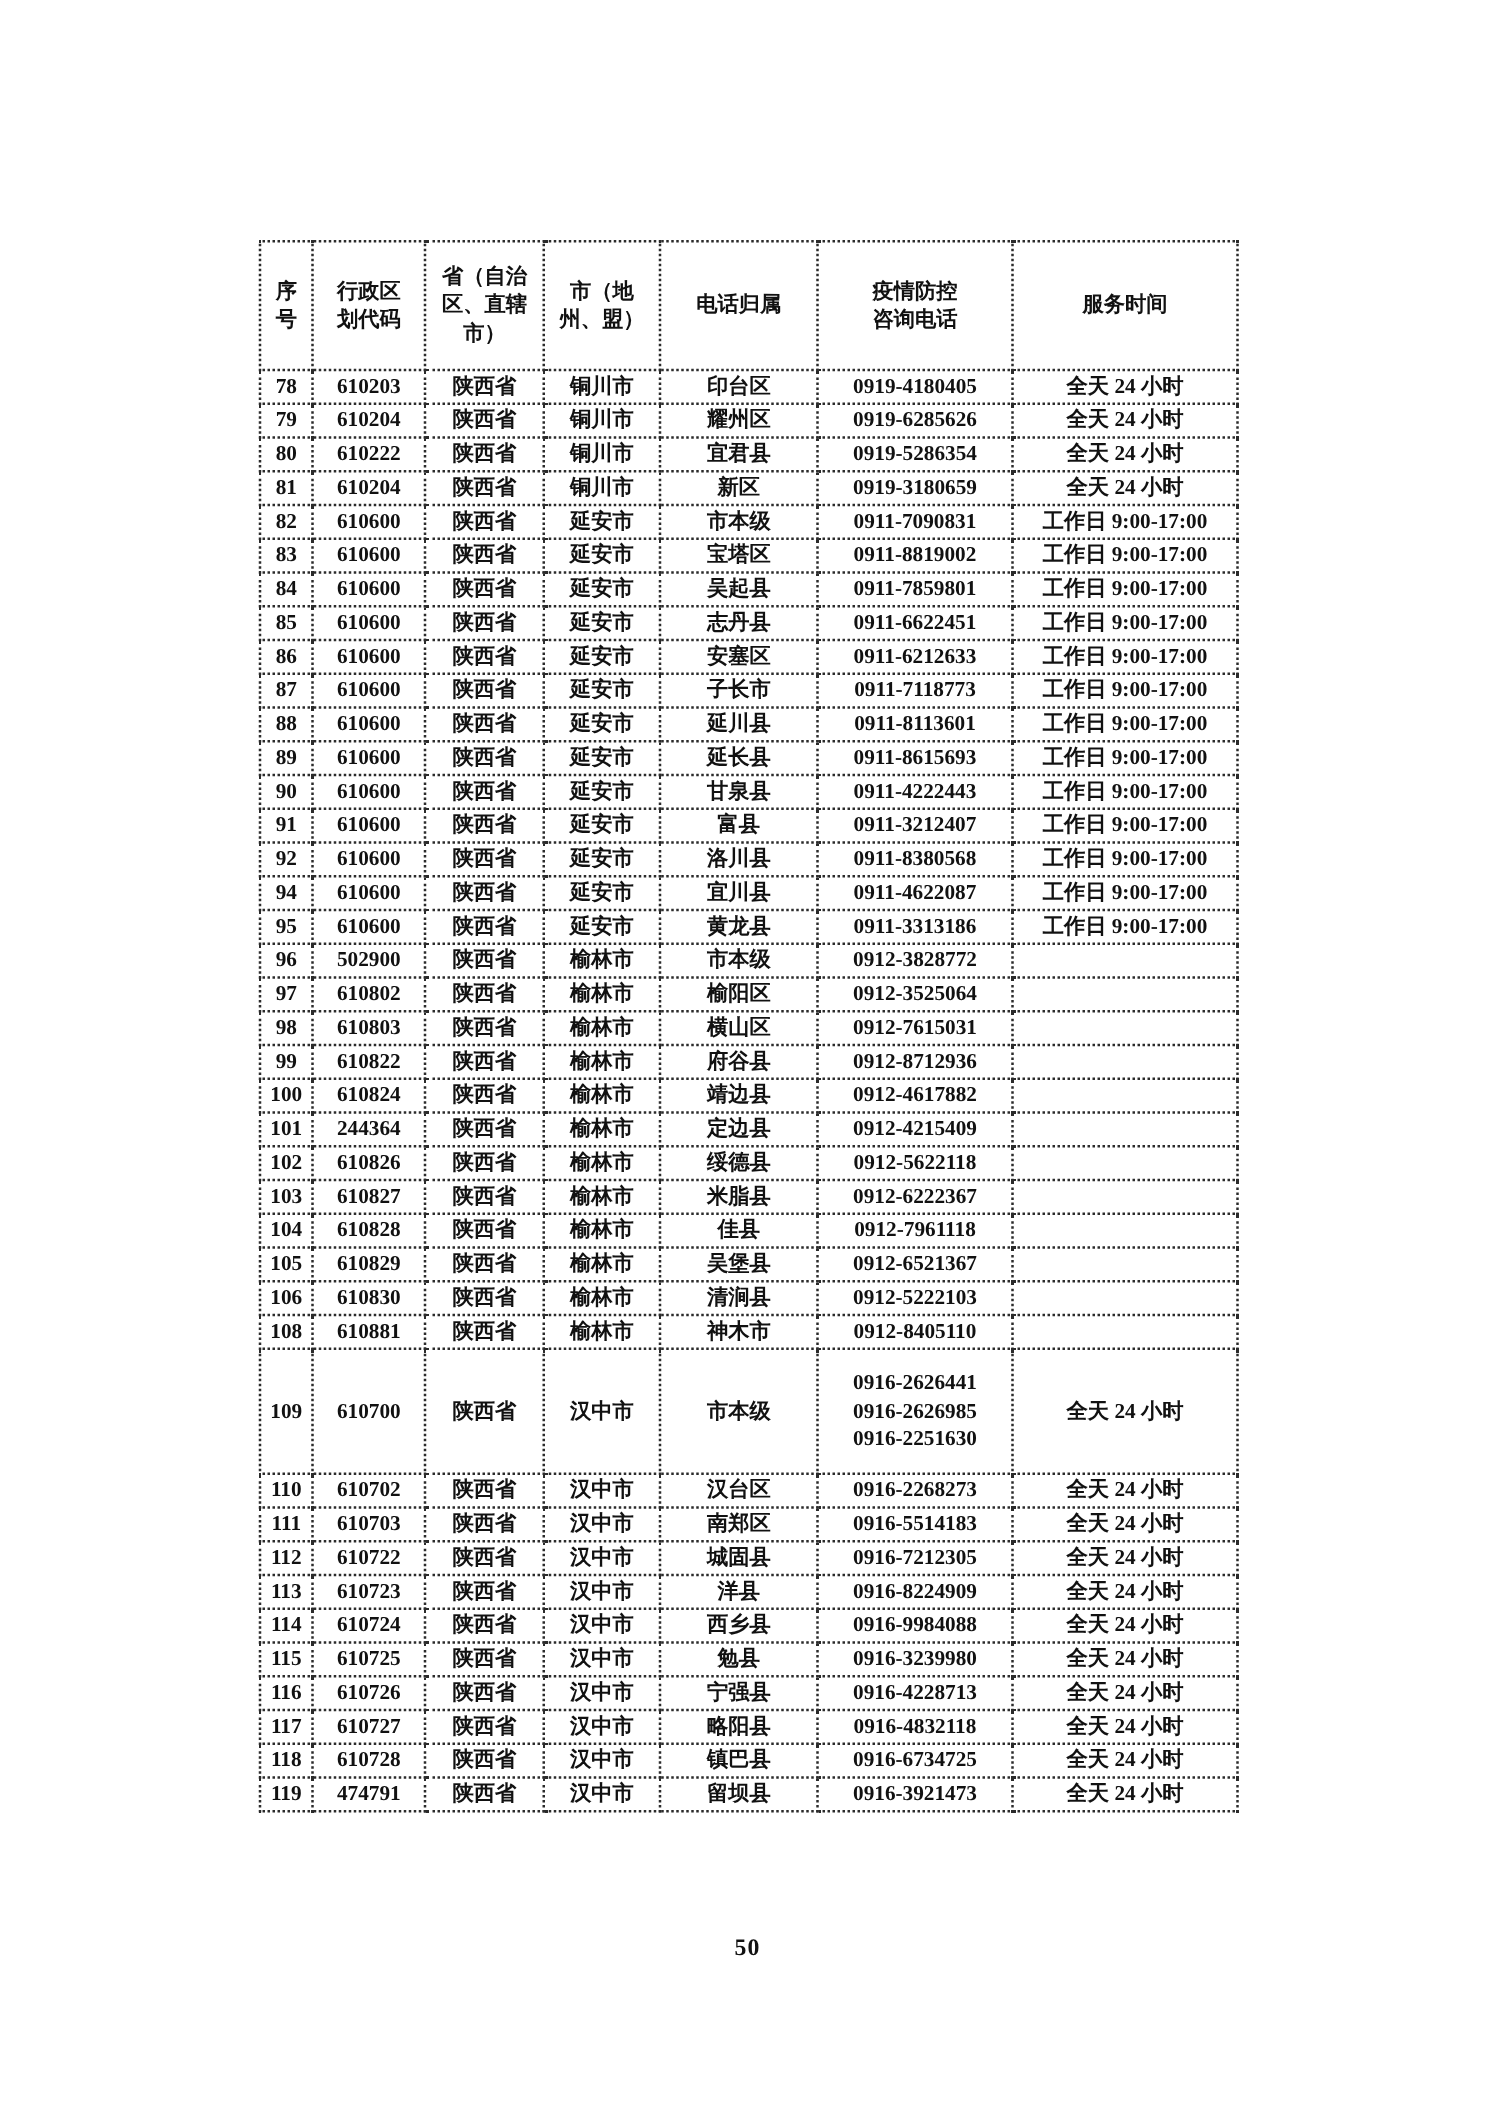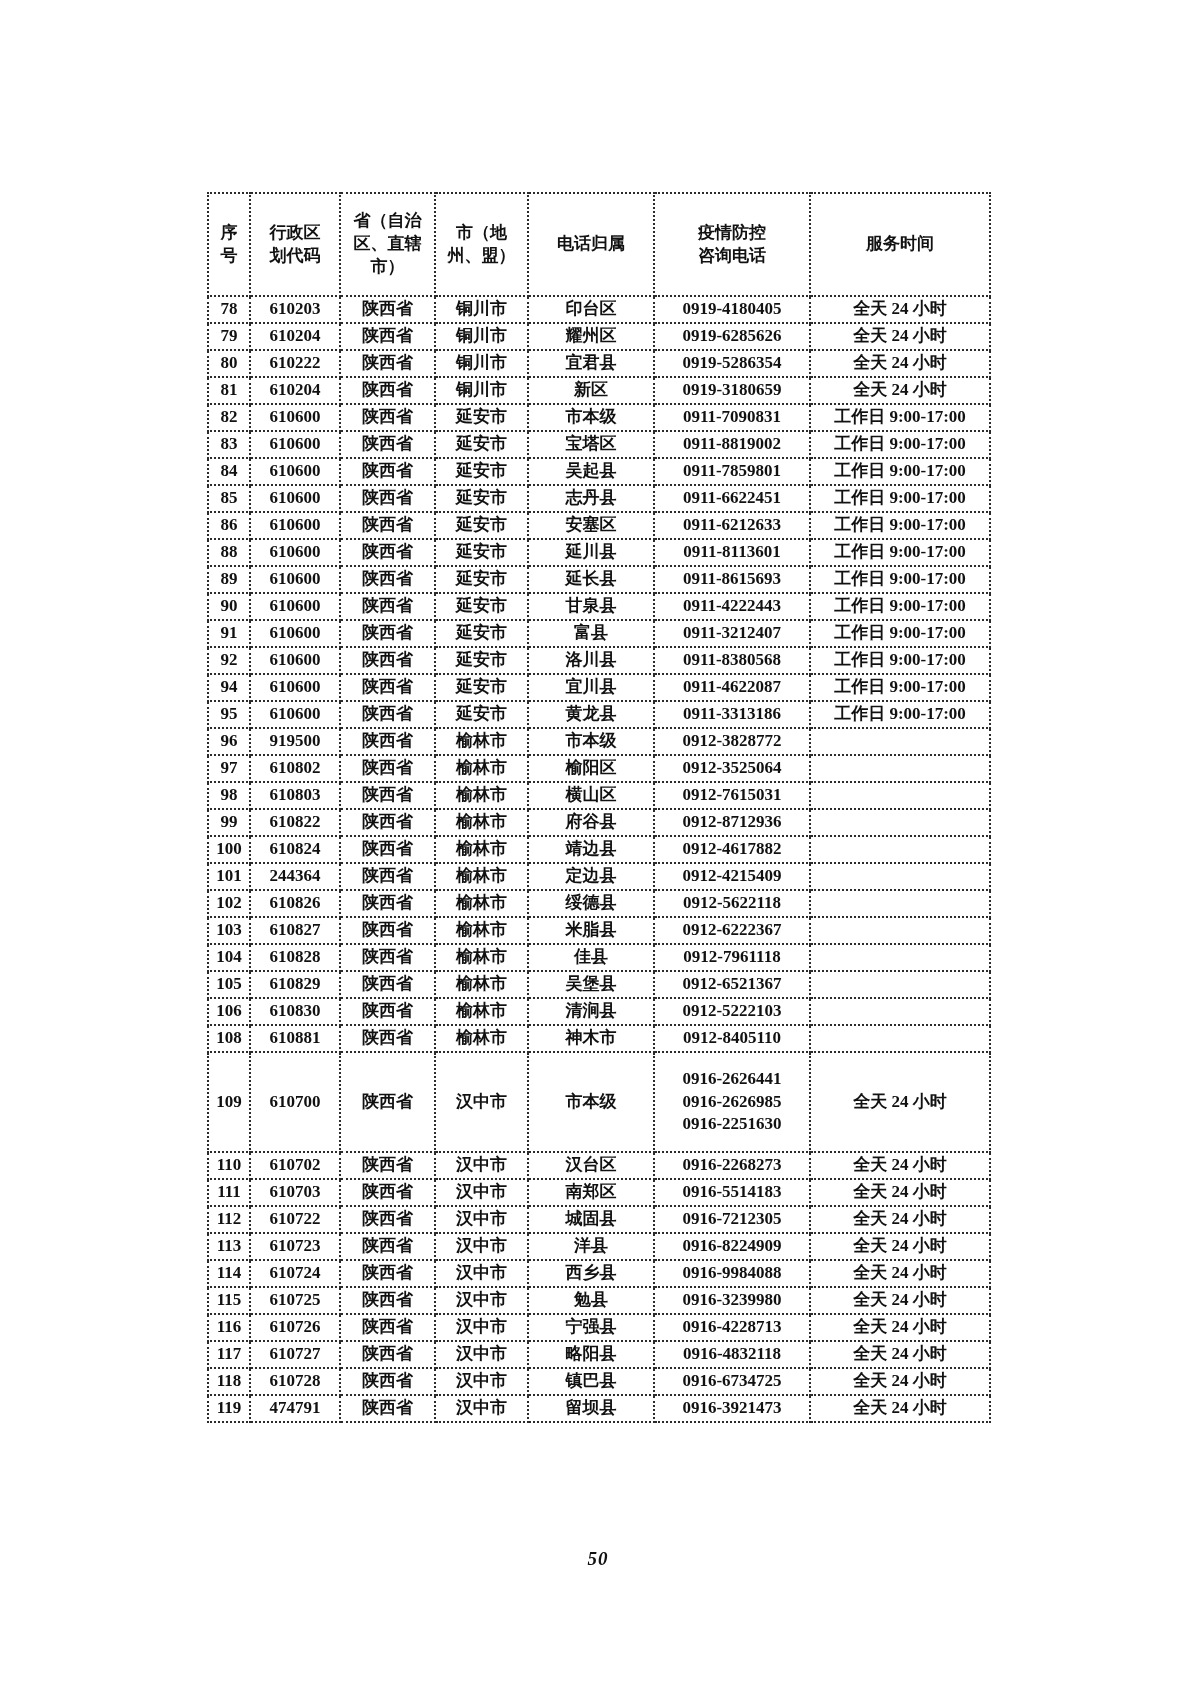--- a/index.html
+++ b/index.html
@@ -49,21 +49,20 @@
   col.c-hours  { width: 180px; }
   .page-number {
     position: absolute;
     left: 207px;
     width: 782px;
     top: 1548px;
     text-align: center;
     font-size: 19px;
     font-weight: bold;
     letter-spacing: 1px;
-    font-style: italic;
   }
 </style>
 </head>
 <body>
 
 <div class="page">
 
   <table class="directory">
     <colgroup>
       <col class="c-no">
@@ -167,20 +166,29 @@
         <tr>
           <td>86</td>
           <td>610600</td>
           <td>陕西省</td>
           <td>延安市</td>
           <td>安塞区</td>
           <td>0911-6212633</td>
           <td>工作日 9:00-17:00</td>
         </tr>
         <tr>
+          <td>87</td>
+          <td>610600</td>
+          <td>陕西省</td>
+          <td>延安市</td>
+          <td>子长市</td>
+          <td>0911-7118773</td>
+          <td>工作日 9:00-17:00</td>
+        </tr>
+        <tr>
           <td>88</td>
           <td>610600</td>
           <td>陕西省</td>
           <td>延安市</td>
           <td>延川县</td>
           <td>0911-8113601</td>
           <td>工作日 9:00-17:00</td>
         </tr>
         <tr>
           <td>89</td>
@@ -231,21 +239,21 @@
           <td>95</td>
           <td>610600</td>
           <td>陕西省</td>
           <td>延安市</td>
           <td>黄龙县</td>
           <td>0911-3313186</td>
           <td>工作日 9:00-17:00</td>
         </tr>
         <tr>
           <td>96</td>
-          <td>919500</td>
+          <td>502900</td>
           <td>陕西省</td>
           <td>榆林市</td>
           <td>市本级</td>
           <td>0912-3828772</td>
           <td></td>
         </tr>
         <tr>
           <td>97</td>
           <td>610802</td>
           <td>陕西省</td>

